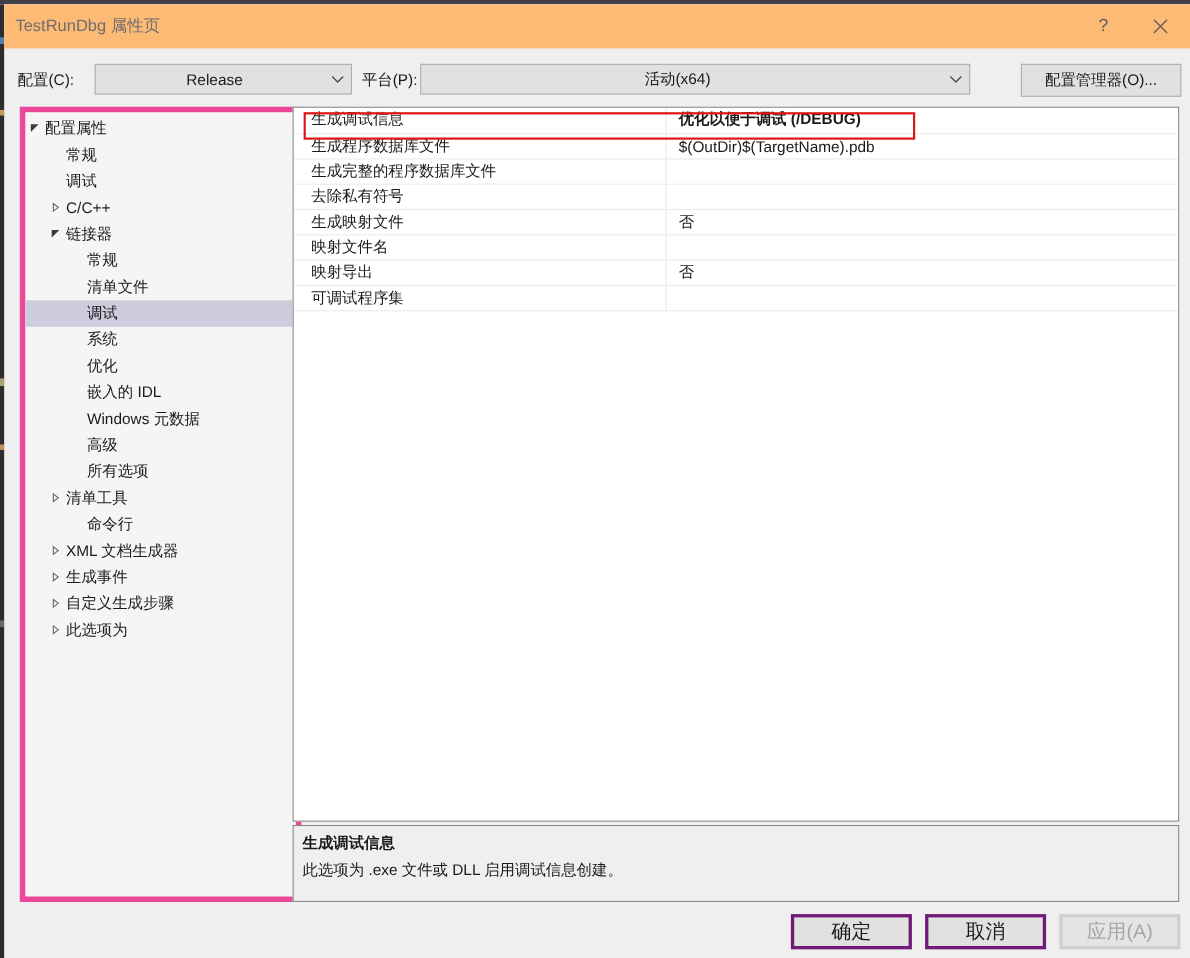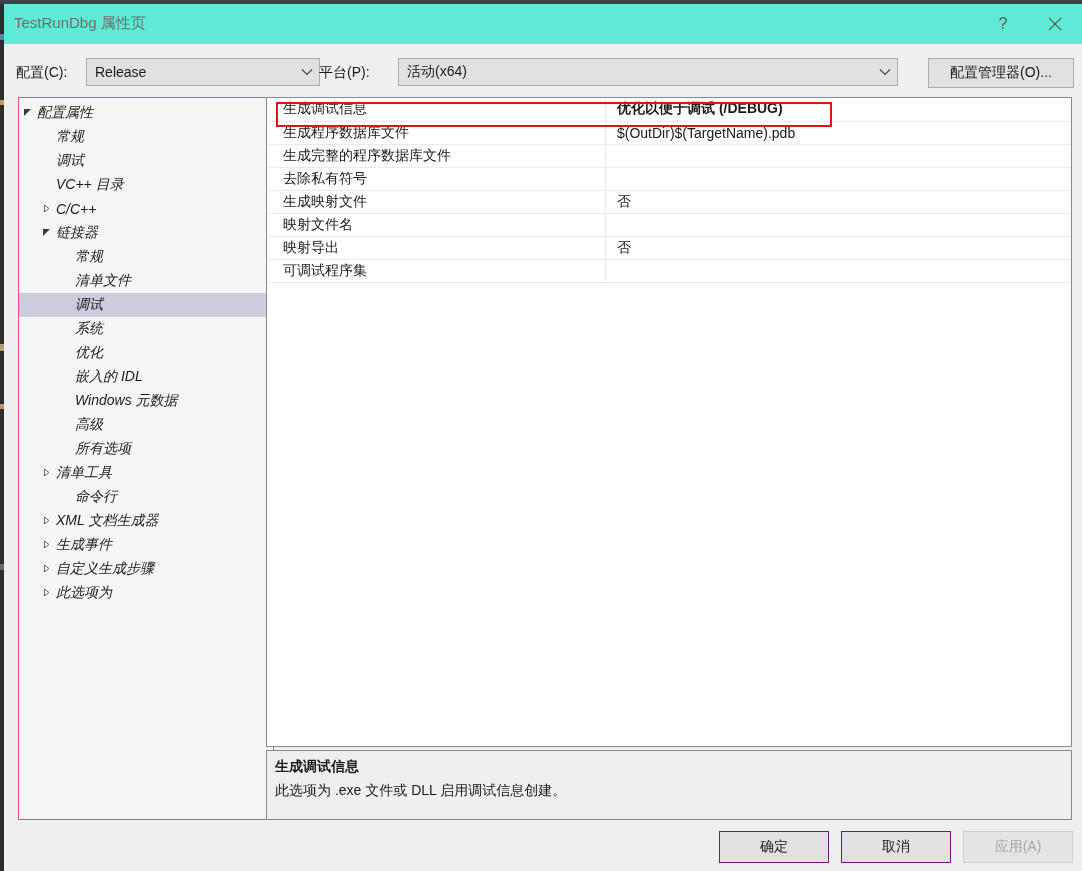--- a/index.html
+++ b/index.html
@@ -36,21 +36,21 @@
     position: absolute;
     left: 4px; top: 4px;
     width: 1078px; height: 867px;
     background: #efefef;
   }
 
   
   #titlebar {
     position: absolute; left: 0; top: 0;
     width: 1078px; height: 40px;
-    background: #5eead4;
+    background: #fdba74;
   }
   #title-text {
     position: absolute; left: 10px; top: 10px;
     font-size: 15px;
     color: #6e6e6e;
     white-space: nowrap;
   }
   .titlebtn {
     position: absolute; top: 0;
     width: 46px; height: 40px;
@@ -70,66 +70,65 @@
     width: 1078px; height: 52px;
   }
   .field-label {
     position: absolute;
     font-size: 14px;
     color: #1a1a1a;
     top: 20px;
     white-space: nowrap;
   }
   #config-label { left: 12px; }
-  #platform-label { left: 315px; }
+  #platform-label { left: 325px; }
 
   .combo {
     position: absolute;
     top: 14px;
     height: 28px;
     background: #e1e1e1;
     border: 1px solid #adadad;
     box-sizing: border-box;
     display: flex;
     align-items: center;
     padding-left: 8px;
     font-size: 14px;
     color: #1a1a1a;
   }
-  .combo .combo-value { flex: 1; white-space: nowrap; overflow: hidden; }
+  .combo .combo-value { flex: 1; white-space: nowrap; overflow: hidden; text-align: center; }
   .combo .chev {
     width: 24px; height: 100%;
     display: flex; align-items: center; justify-content: center;
   }
   #config-combo { left: 82px; width: 234px; }
-  #platform-combo { left: 394px; width: 500px; gap: 16px; }
+  #platform-combo { left: 378px; width: 500px; gap: 16px; }
 
   #config-manager-button {
     position: absolute;
     left: 924px; top: 14px;
     width: 146px; height: 30px;
     background: #e1e1e1;
     border: 1px solid #adadad;
     box-sizing: border-box;
     font-size: 14px;
     color: #1a1a1a;
     font-family: "Liberation Sans", sans-serif;
     cursor: default;
   }
 
   
   #tree-pane {
     position: absolute;
     left: 14px; top: 93px;
     width: 256px; height: 723px;
     background: #f5f5f5;
-    border: 1px solid #ec4899;
+    border: 5px solid #ec4899;
     box-sizing: border-box;
     overflow: hidden;
-    font-style: italic;
   }
   #tree-list { padding-top: 3px; }
   .tree-item {
     height: 24px;
     display: flex;
     align-items: center;
     font-size: 14px;
     color: #1a1a1a;
     white-space: nowrap;
   }
@@ -201,23 +200,23 @@
     font-size: 14px;
     color: #1a1a1a;
   }
 
   
   .dlg-button {
     position: absolute;
     top: 827px;
     width: 110px; height: 32px;
     background: #e1e1e1;
-    border: 1px solid #701a75;
-    box-sizing: border-box;
-    font-size: 14px;
+    border: 3px solid #701a75;
+    box-sizing: border-box;
+    font-size: 18px;
     color: #1a1a1a;
     font-family: "Liberation Sans", sans-serif;
     cursor: default;
   }
   #ok-button { left: 715px; }
   #cancel-button { left: 837px; }
   #apply-button {
     left: 959px;
     background: #e4e4e4;
     border-color: #cfcfcf;
@@ -296,25 +295,20 @@
           <span class="tree-arrow"></span>
           <span class="tree-label">常规</span>
         </div>
         <div class="tree-item">
           <span style="display: inline-block; flex: 0 0 19px;"></span>
           <span class="tree-arrow"></span>
           <span class="tree-label">调试</span>
         </div>
         <div class="tree-item">
           <span style="display: inline-block; flex: 0 0 19px;"></span>
-          <span class="tree-arrow"></span>
-          <span class="tree-label">VC++ 目录</span>
-        </div>
-        <div class="tree-item">
-          <span style="display: inline-block; flex: 0 0 19px;"></span>
           <span class="tree-arrow"><svg width="9" height="9" viewBox="0 0 9 9">
               <path d="M2.5 1 L7 4.5 L2.5 8 Z" fill="none" stroke="#6a6a6a" stroke-width="1"></path>
             </svg></span>
           <span class="tree-label">C/C++</span>
         </div>
         <div class="tree-item">
           <span style="display: inline-block; flex: 0 0 19px;"></span>
           <span class="tree-arrow"><svg width="9" height="9" viewBox="0 0 9 9">
               <path d="M1 1 L8 1 L1 8 Z" fill="#3a3a3a"></path>
             </svg></span>

